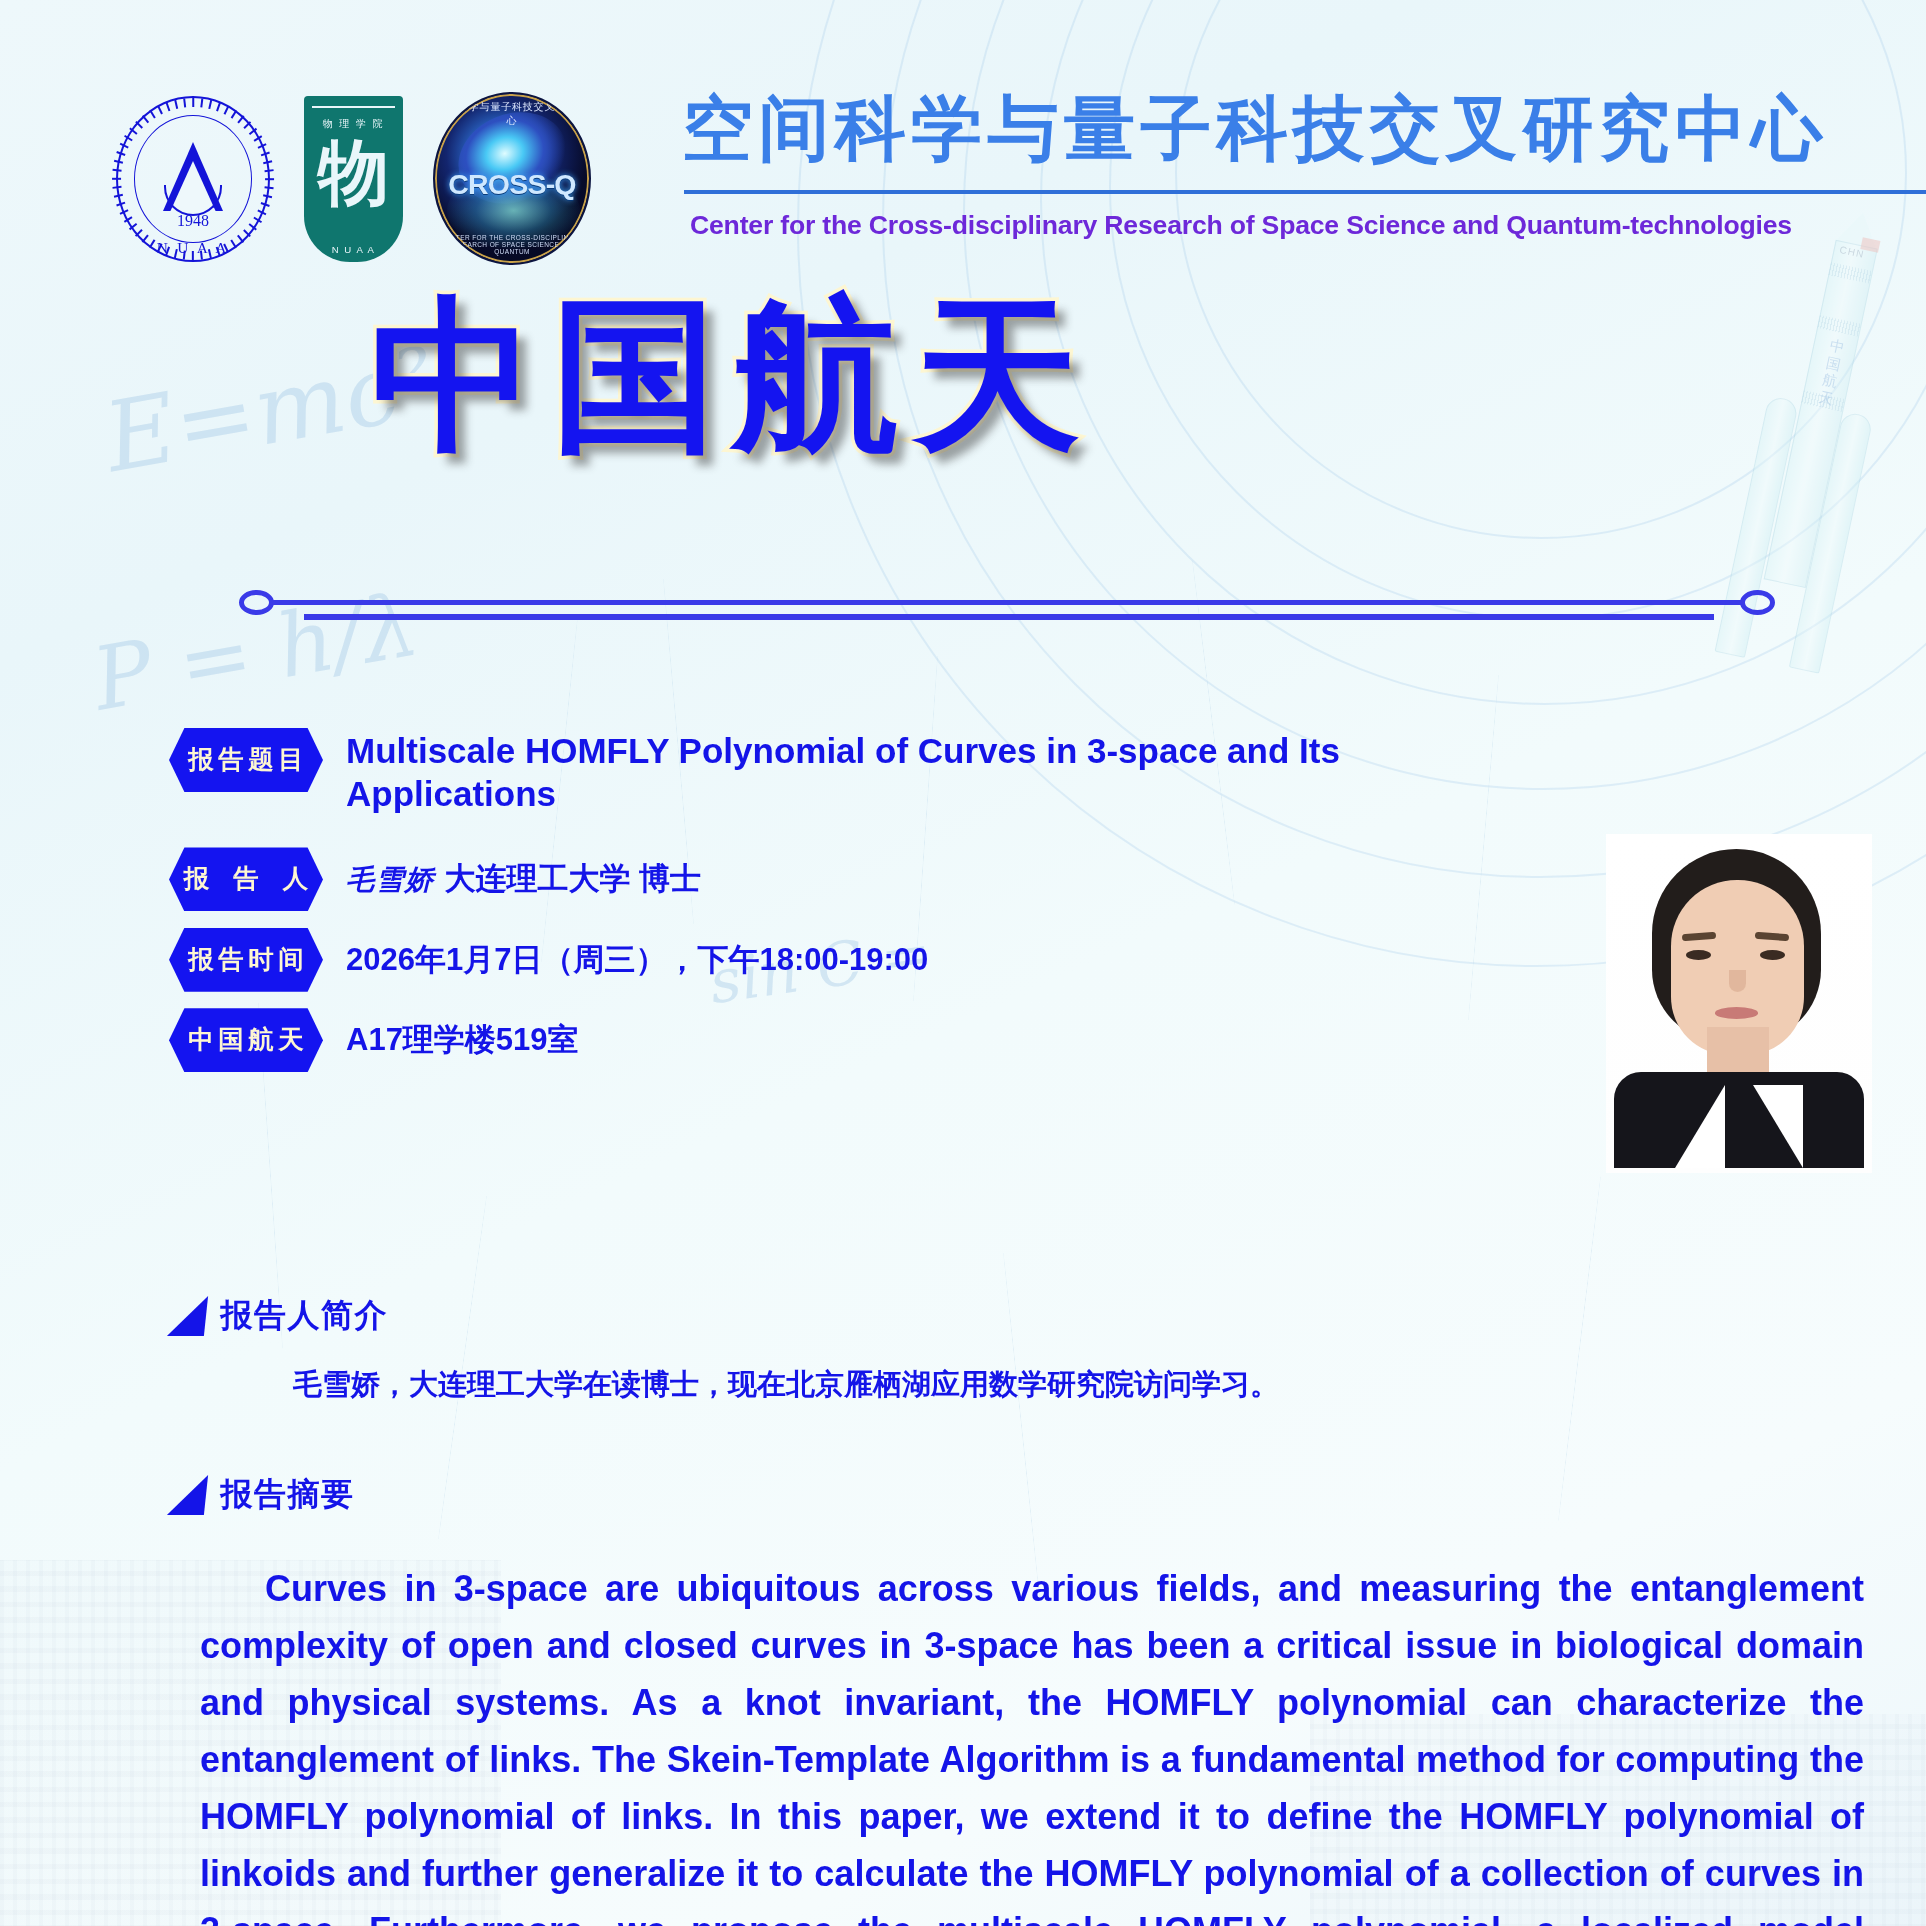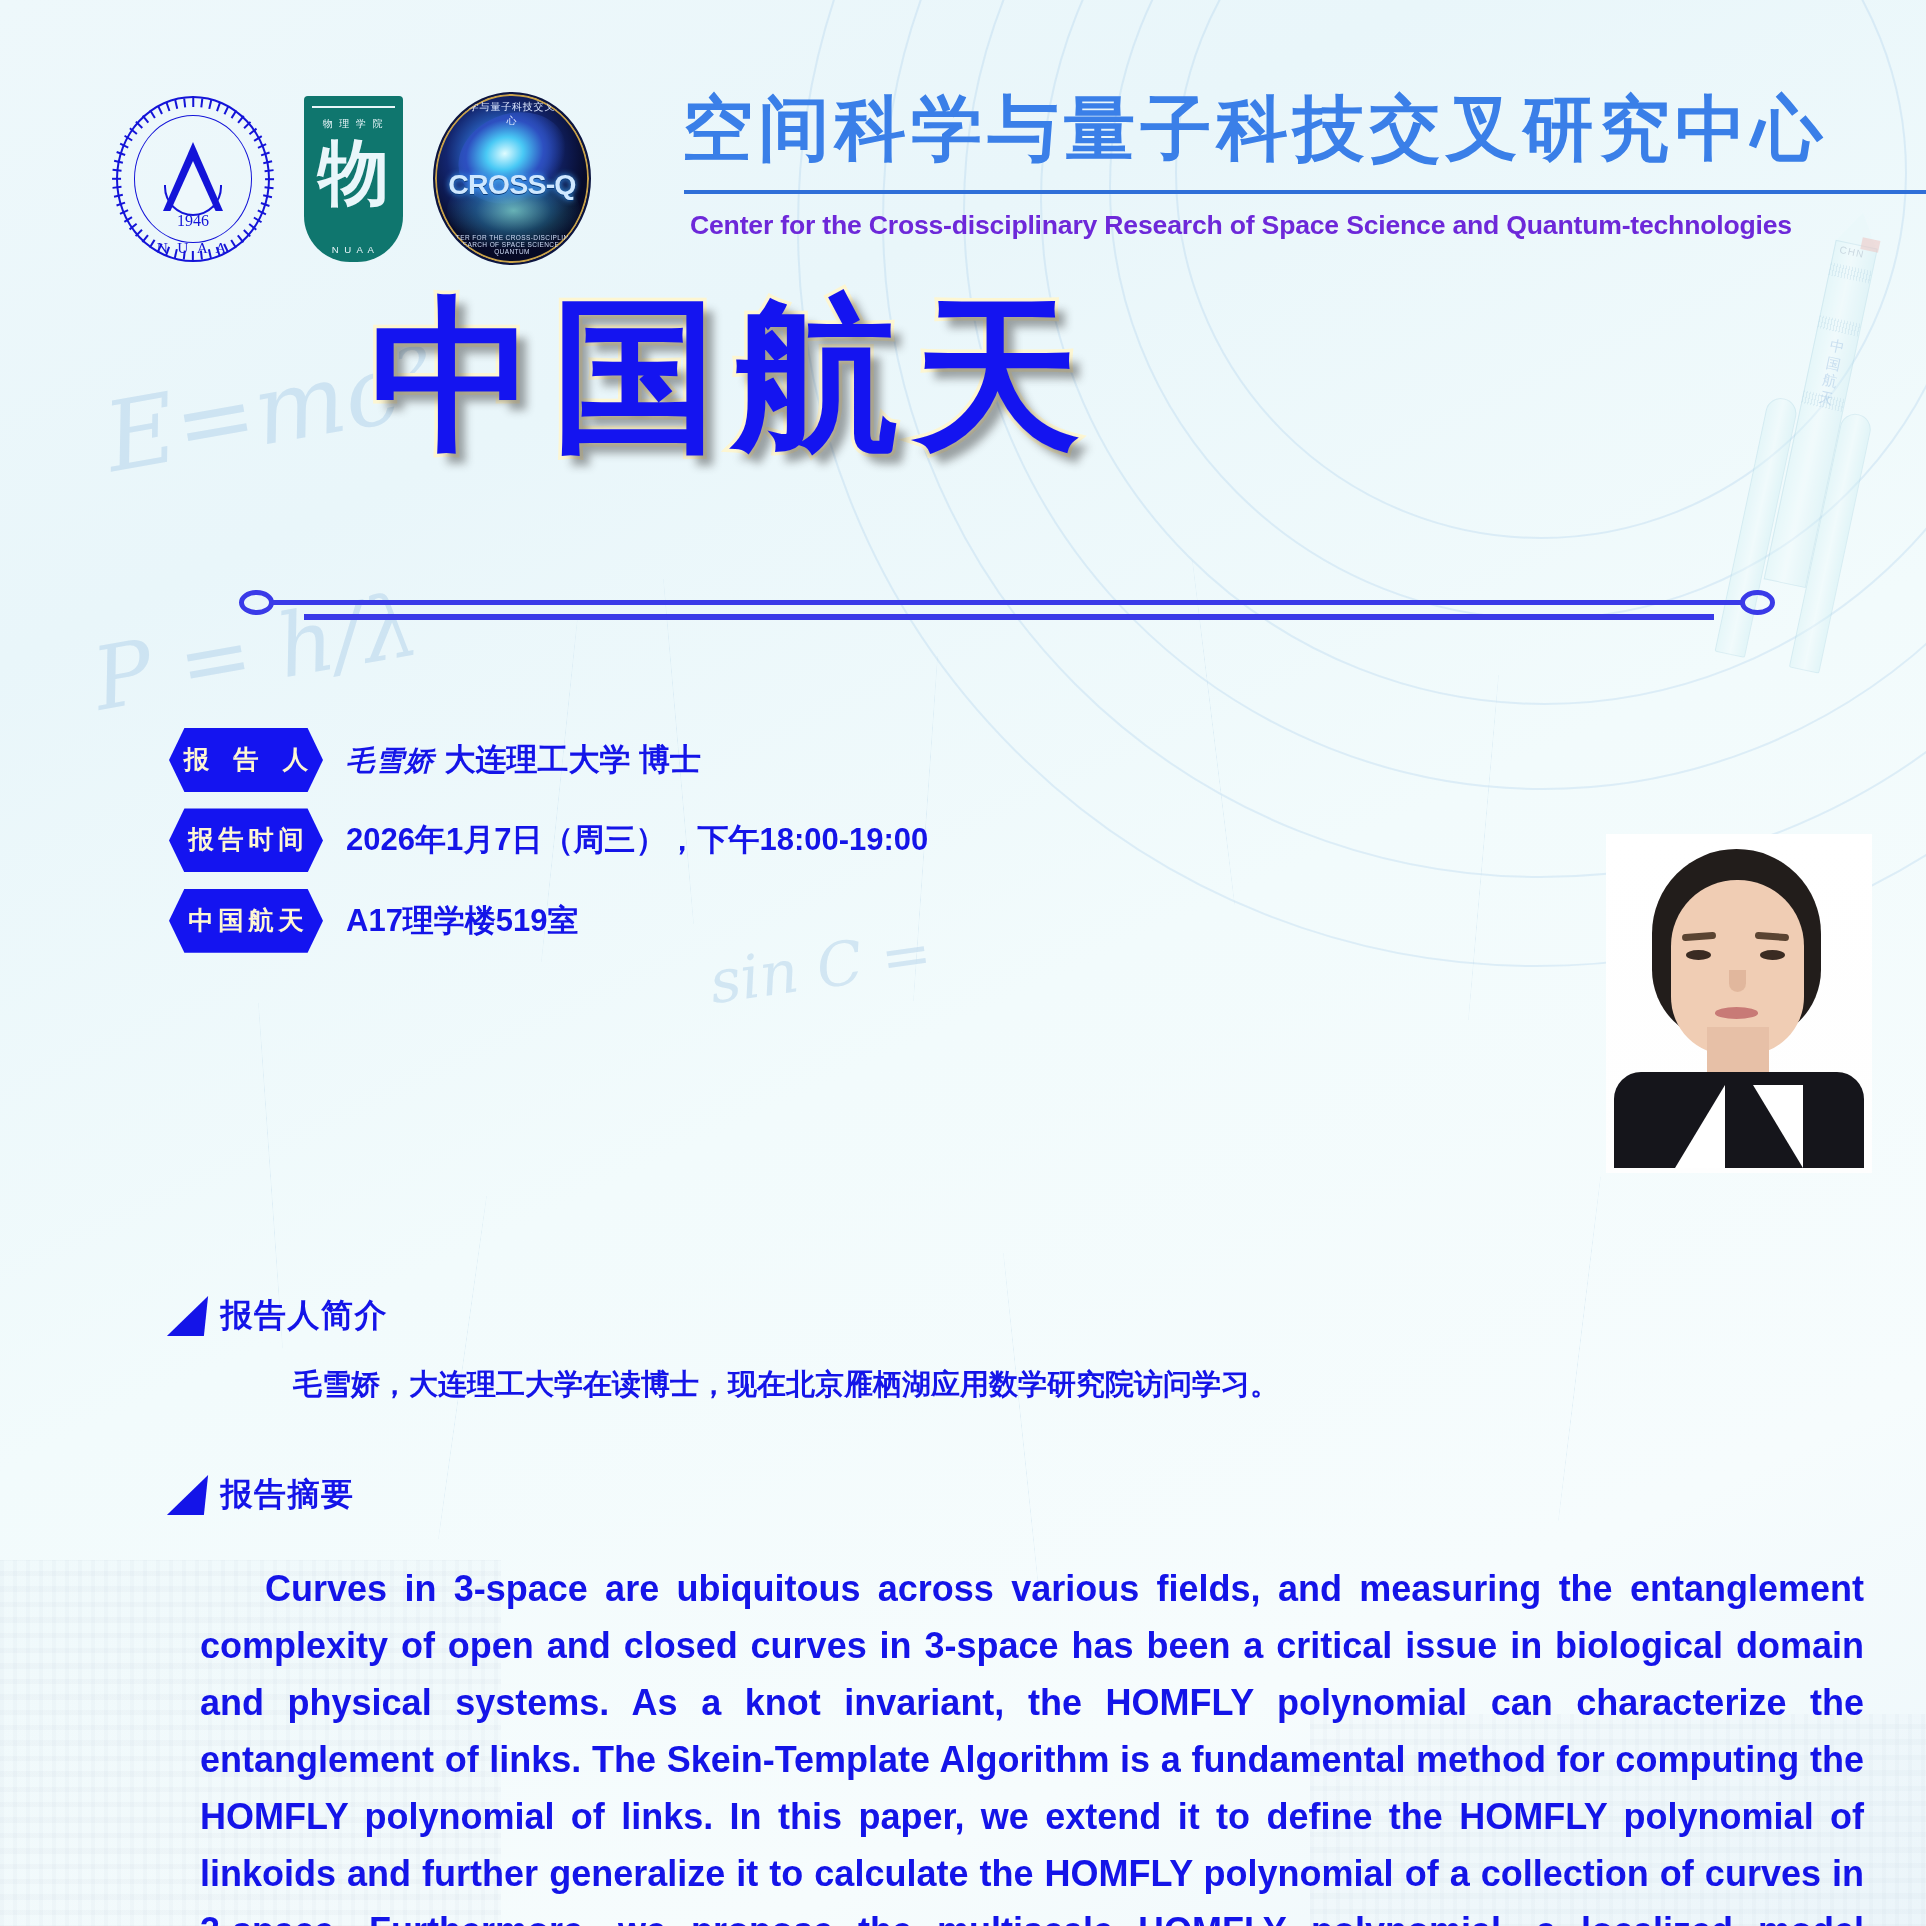--- a/index.html
+++ b/index.html
@@ -604,21 +604,21 @@
 </div>
 
 <div class="header">
 
   <div class="logo-seal">
     <div class="ring"></div>
     <div class="ring2"></div>
     <div class="apex"></div>
     <div class="apex2"></div>
     <div class="arc-b"></div>
-    <div class="year">1946</div>
+    <div class="year">1948</div>
     <div class="nuaa-txt">N U A A</div>
   <div class="tick" style="transform: translateX(-50%) rotate(0deg);"></div>
       <div class="tick" style="transform: translateX(-50%) rotate(6.42857deg);"></div>
       <div class="tick" style="transform: translateX(-50%) rotate(12.8571deg);"></div>
       <div class="tick" style="transform: translateX(-50%) rotate(19.2857deg);"></div>
       <div class="tick" style="transform: translateX(-50%) rotate(25.7143deg);"></div>
       <div class="tick" style="transform: translateX(-50%) rotate(32.1429deg);"></div>
       <div class="tick" style="transform: translateX(-50%) rotate(38.5714deg);"></div>
       <div class="tick" style="transform: translateX(-50%) rotate(45deg);"></div>
       <div class="tick" style="transform: translateX(-50%) rotate(51.4286deg);"></div>
@@ -695,20 +695,24 @@
 
 <div class="title-rule-wrap">
   <div class="oval-l"></div>
   <div class="bar1"></div>
   <div class="bar2"></div>
   <div class="oval-r"></div>
 </div>
 
 <div class="info-block">
 
+  <div class="info-row" style="min-height:104px;">
+    <div class="badge mid-sp">报告题目</div>
+    <div class="info-value title-en">Multiscale HOMFLY Polynomial of Curves in 3-space and Its Applications</div>
+  </div>
 
   <div class="info-row">
     <div class="badge wide-sp">报 告 人</div>
     <div class="info-value speaker">
       <span class="calli">毛雪娇</span><span>大连理工大学 博士</span>
     </div>
   </div>
 
   <div class="info-row">
     <div class="badge mid-sp">报告时间</div>

